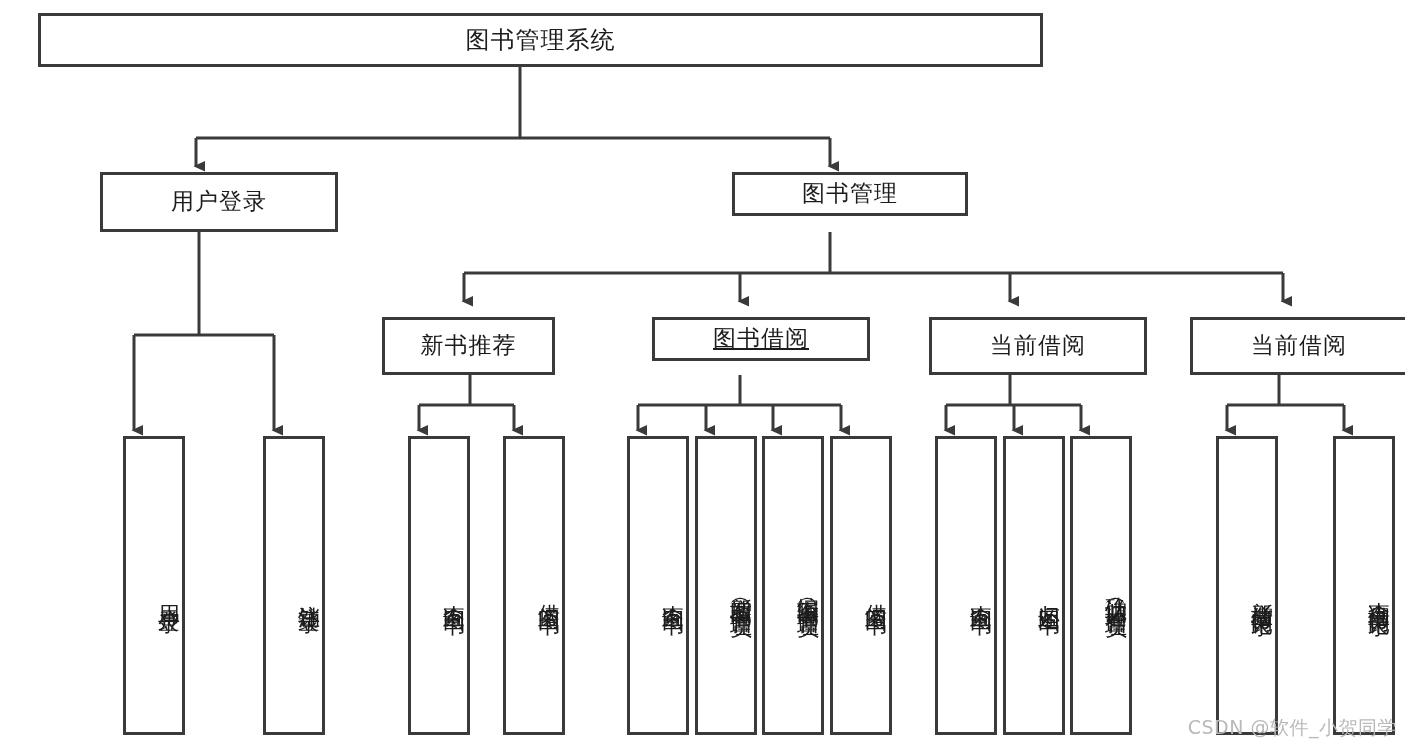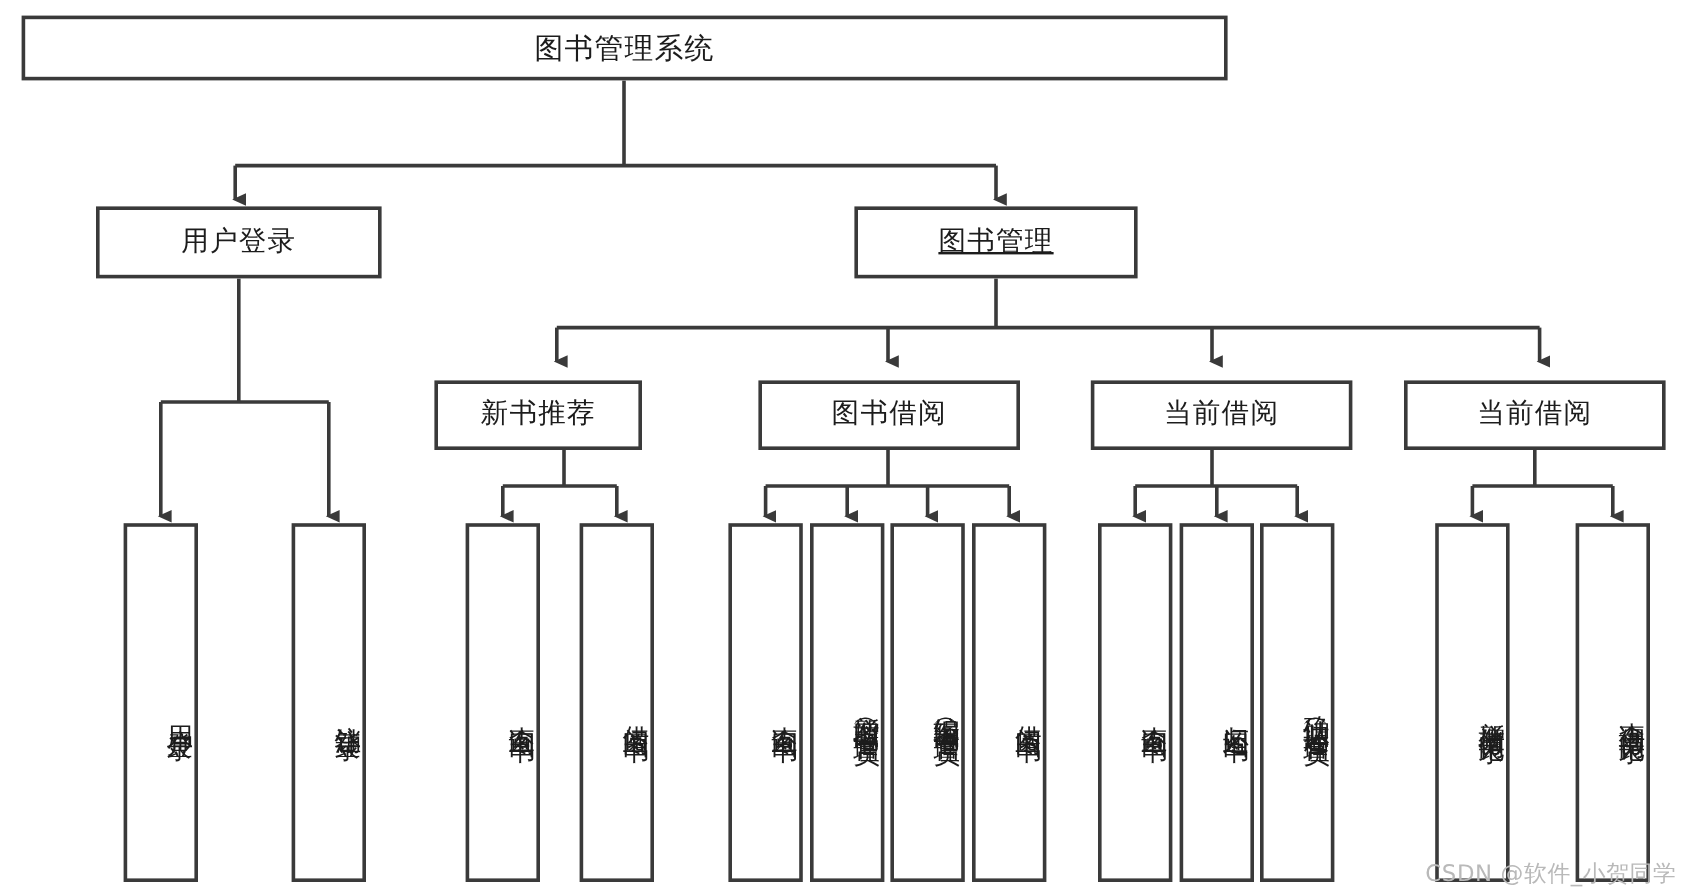--- a/index.html
+++ b/index.html
@@ -19,20 +19,21 @@
   }
   .node {
     position: absolute;
     box-sizing: border-box;
     border: 3px solid #3a3a3a;
     background: #ffffff;
     display: flex;
     align-items: center;
     justify-content: center;
     color: #1c1c1c;
+    margin-left: 20px;
   }
   .node.horiz {
     font-size: 23px;
     letter-spacing: 1px;
     line-height: 1.1;
   }
   .node.root {
     font-size: 24px;
   }
   .node.vert {
@@ -123,28 +124,28 @@
     </g>
   </svg>
 
   <div class="node horiz root" style="left:18px; top:13px; width:1005px; height:54px;">
     <span>图书管理系统</span>
   </div>
 
   <div class="node horiz" style="left:80px; top:172px; width:238px; height:60px;">
     <span>用户登录</span>
   </div>
-  <div class="node horiz" style="left:712px; top:172px; width:236px; height:60px;text-decoration:underline;">
+  <div class="node horiz" style="left:712px; top:172px; width:236px; height:44px;">
     <span>图书管理</span>
   </div>
 
   <div class="node horiz" style="left:362px; top:317px; width:173px; height:58px;">
     <span>新书推荐</span>
   </div>
-  <div class="node horiz" style="left:632px; top:317px; width:218px; height:58px;">
+  <div class="node horiz" style="left:632px; top:317px; width:218px; height:44px;text-decoration:underline;">
     <span>图书借阅</span>
   </div>
   <div class="node horiz" style="left:909px; top:317px; width:218px; height:58px;">
     <span>当前借阅</span>
   </div>
   <div class="node horiz" style="left:1170px; top:317px; width:218px; height:58px;">
     <span>当前借阅</span>
   </div>
 
   <div class="node vert" style="left:103px; top:436px; width:62px; height:299px;">

